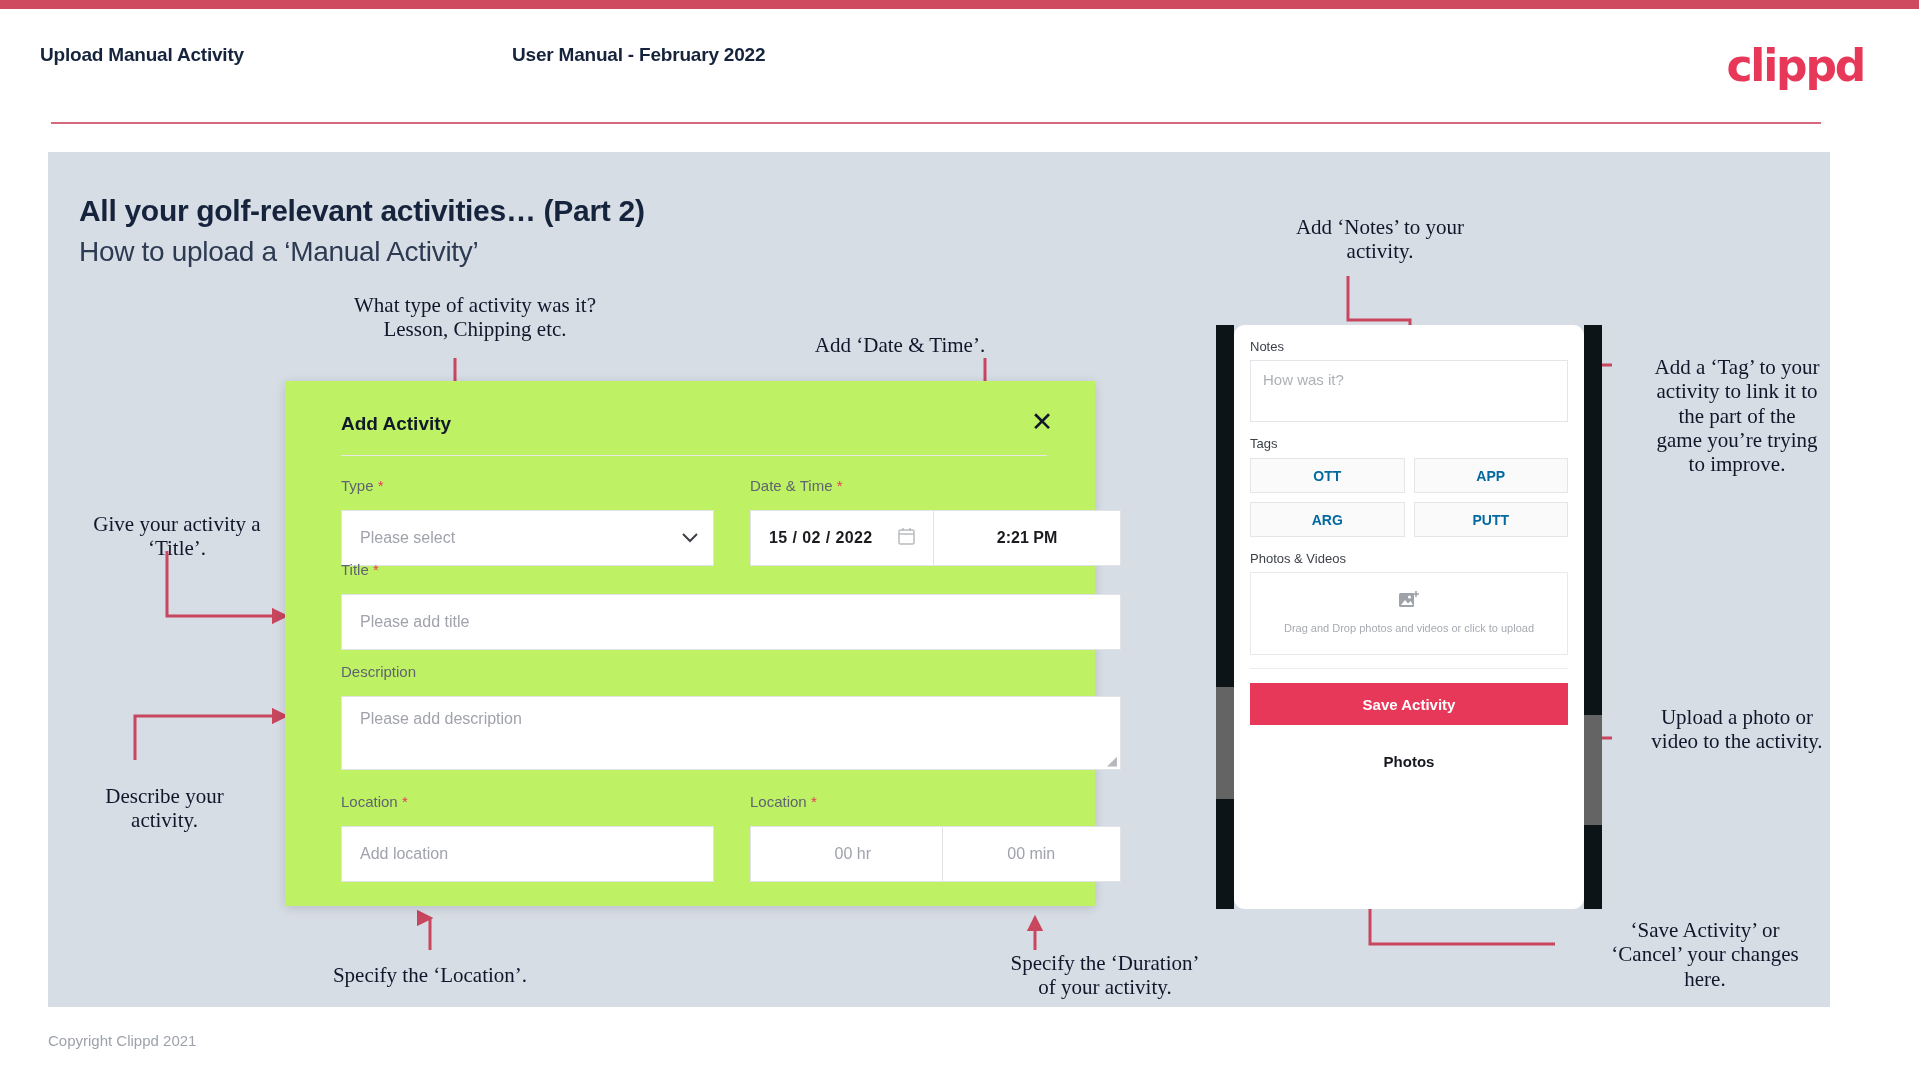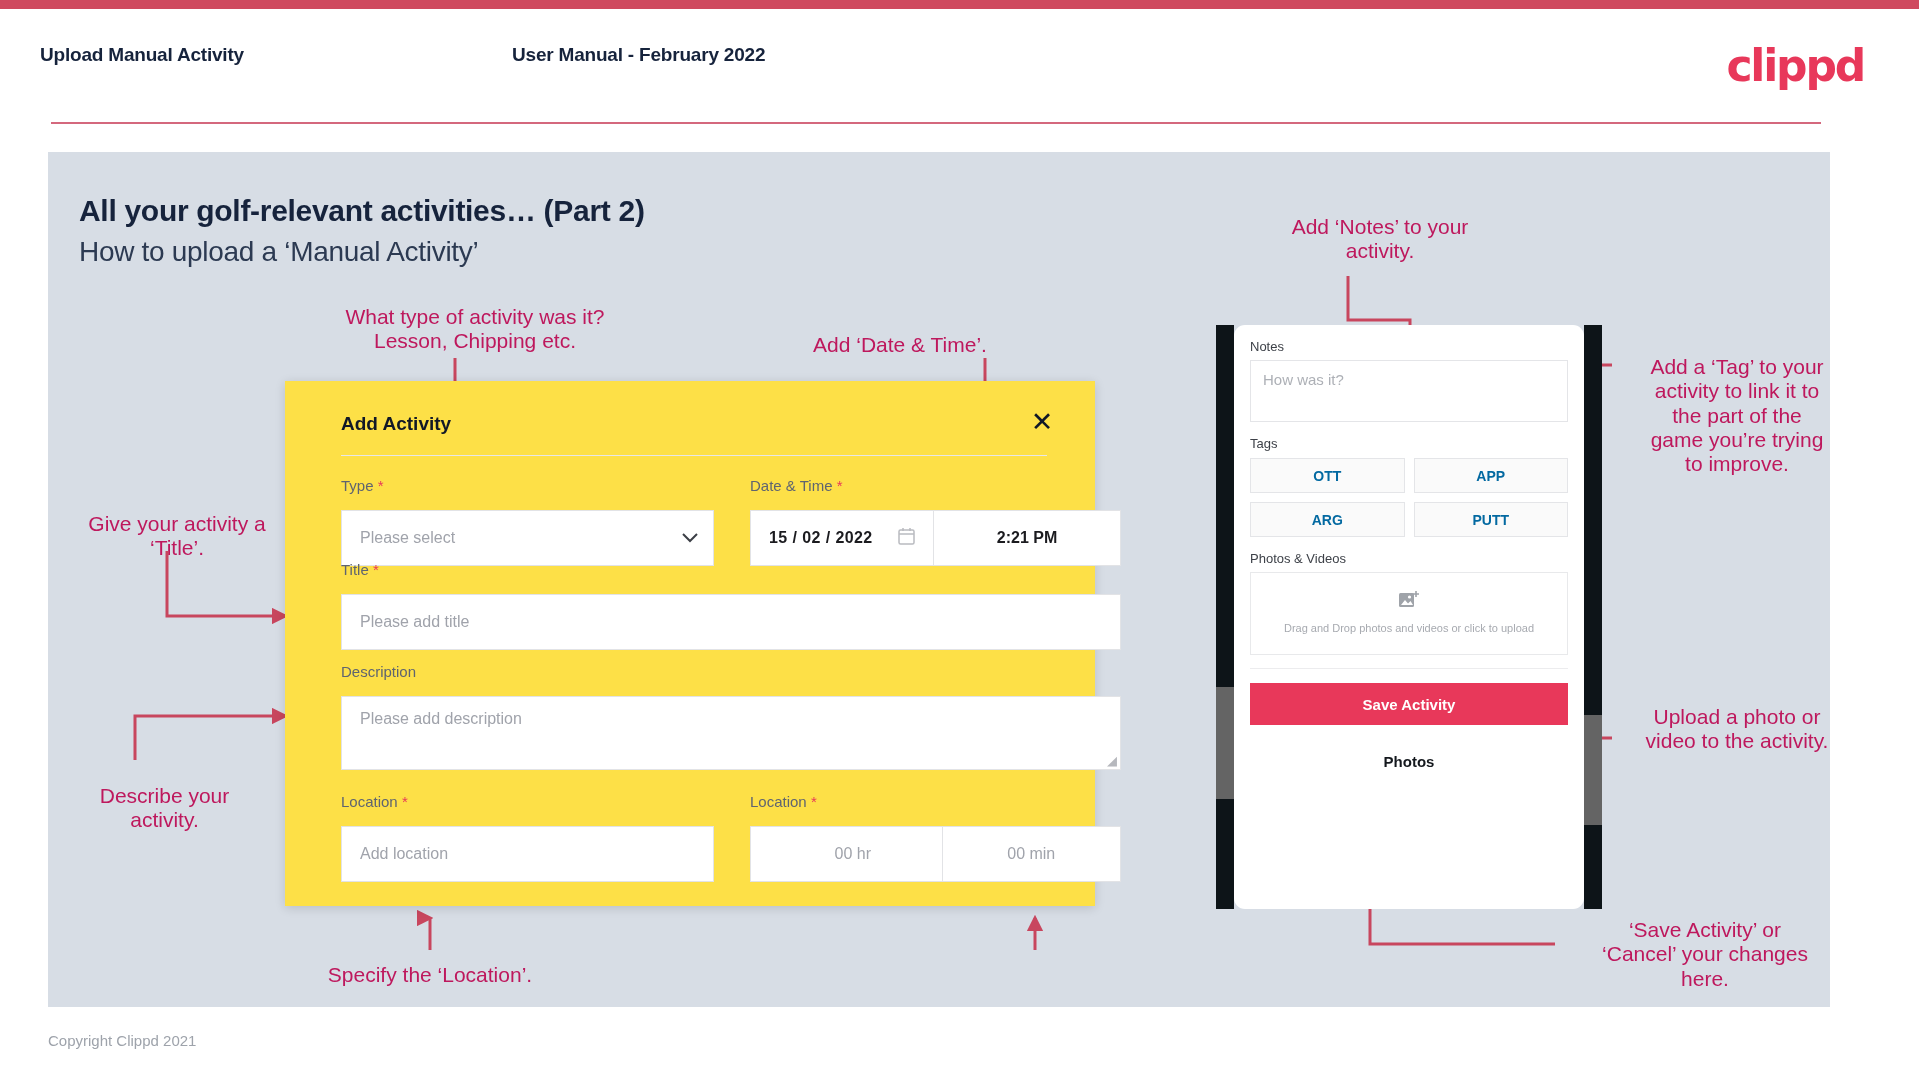--- a/index.html
+++ b/index.html
@@ -19,28 +19,28 @@
   .logo { position:absolute; right:55px; top:44px; font-size:44px; font-weight:800; color:#e8385a;
           letter-spacing:-2.2px; line-height:1; font-family:"DejaVu Sans", sans-serif; }
 
   
   .slide { position:absolute; left:48px; top:152px; width:1782px; height:855px; background:#d7dde5; }
 
   .h1 { position:absolute; left:79px; top:194px; font-size:30px; font-weight:bold; color:#16233c; letter-spacing:-0.3px; }
   .h2 { position:absolute; left:79px; top:236px; font-size:28px; font-weight:400; color:#2c3a52; letter-spacing:-0.3px; }
 
   
-  .note { position:absolute; color:#be185d; font-size:21px; line-height:1.16; text-align:center; }
+  .note { position:absolute; color:#0f172a; font-size:21px; line-height:1.16; text-align:center;font-family:Liberation Serif, serif; }
 
   
   svg.conn { position:absolute; left:0; top:0; width:1919px; height:1079px; pointer-events:none; }
 
   
   .dialog { position:absolute; left:285px; top:381px; width:810px; height:525px;
-            background:#fde047; box-shadow:0 2px 10px rgba(0,0,0,.14); }
+            background:#bef264; box-shadow:0 2px 10px rgba(0,0,0,.14); }
   .dlg-title { position:absolute; left:56px; top:32px; font-size:19px; font-weight:bold; color:#111827; }
   .dlg-close { position:absolute; right:36px; top:24px; width:34px; height:34px; color:#111827;
                display:flex; align-items:center; justify-content:center; font-size:27px; cursor:pointer; line-height:1; }
   .dlg-rule { position:absolute; left:56px; top:74px; width:706px; height:1px; background:#e7e7e9; }
 
   .fld-label { font-size:15px; color:#5f6470; }
   .req { color:#e8385a; font-size:15px; }
   .inp { background:#fff; border:1px solid #e2e3e6; height:56px; display:flex; align-items:center;
          padding:0 18px; font-size:16px; color:#a0a3ab; }
 
@@ -100,25 +100,26 @@
   <div class="hdr-title">Upload Manual Activity</div>
   <div class="hdr-sub">User Manual - February 2022</div>
   <div class="hdr-rule"></div>
   <div class="logo">clippd</div>
 
   <div class="slide"></div>
 
   <div class="h1">All your golf-relevant activities… (Part 2)</div>
   <div class="h2">How to upload a ‘Manual Activity’</div>
 
-  <div class="note" style="left:320px; top:305px; width:310px;">What type of activity was it?<br>Lesson, Chipping etc.</div>
+  <div class="note" style="left:320px; top:293px; width:310px;">What type of activity was it?<br>Lesson, Chipping etc.</div>
   <div class="note" style="left:770px; top:333px; width:260px;">Add ‘Date &amp; Time’.</div>
   <div class="note" style="left:42px; top:512px; width:270px;">Give your activity a<br>‘Title’.</div>
   <div class="note" style="left:42px; top:784px; width:245px;">Describe your<br>activity.</div>
   <div class="note" style="left:260px; top:963px; width:340px;">Specify the ‘Location’.</div>
+  <div class="note" style="left:955px; top:951px; width:300px;">Specify the ‘Duration’<br>of your activity.</div>
   <div class="note" style="left:1235px; top:215px; width:290px;">Add ‘Notes’ to your<br>activity.</div>
   <div class="note" style="left:1622px; top:355px; width:230px;">Add a ‘Tag’ to your<br>activity to link it to<br>the part of the<br>game you’re trying<br>to improve.</div>
   <div class="note" style="left:1622px; top:705px; width:230px;">Upload a photo or<br>video to the activity.</div>
   <div class="note" style="left:1560px; top:918px; width:290px;">‘Save Activity’ or<br>‘Cancel’ your changes<br>here.</div>
 
   <svg class="conn">
     <defs>
       <marker id="ah" viewBox="0 0 10 10" refX="8" refY="5" markerWidth="5.5" markerHeight="5.5" orient="auto-start-reverse">
         <path d="M0,0 L10,5 L0,10 z" fill="#c8465e"></path>
       </marker>

